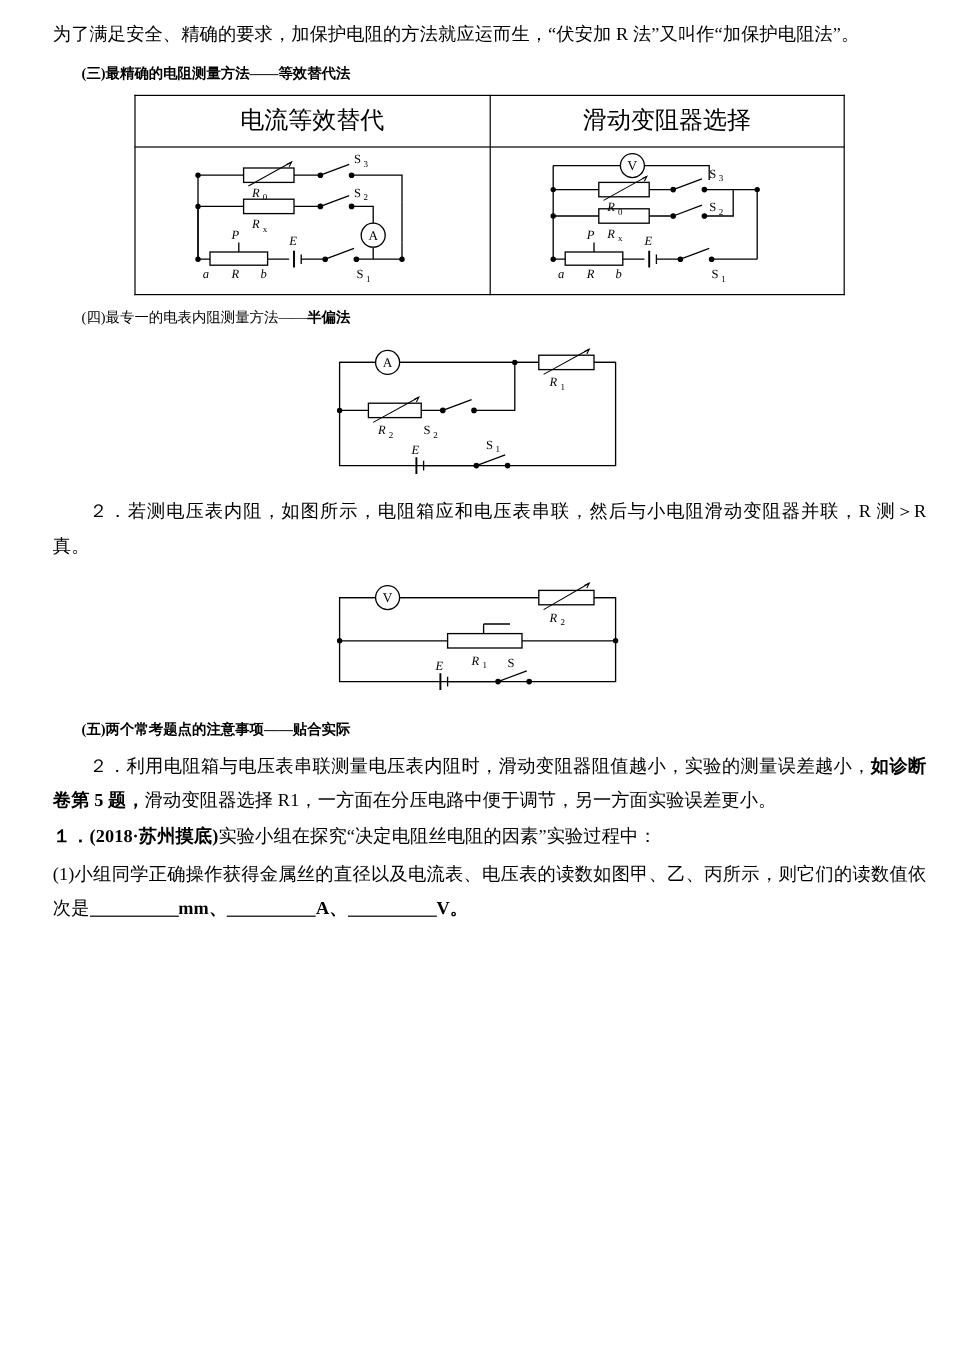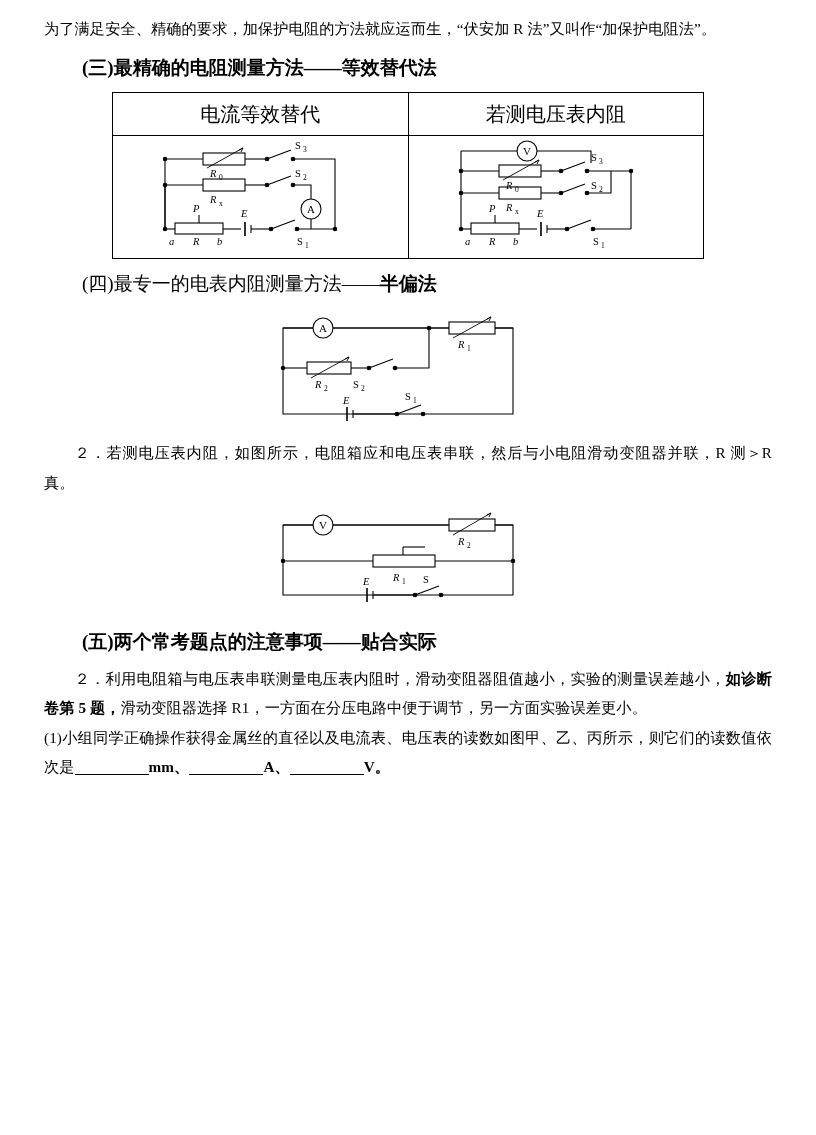--- a/index.html
+++ b/index.html
@@ -25,21 +25,21 @@
   .para {
     font-size: 15.2px;
     line-height: 1.92;
     text-align: justify;
     margin: 0 0 1px 0;
     letter-spacing: 0.1px;
   }
   .indent { text-indent: 2em; }
   .b { font-weight: bold; }
   .heading {
-    font-size: 19px;
+    font-size: 12px;
     line-height: 1.9;
     font-weight: bold;
     margin: 7px 0 4px 0;
     text-indent: 2em;
   }
 
   
   .tbl-wrap {
     margin: 6px 0 0 0;
     display: flex;
@@ -95,21 +95,21 @@
 
   <div class="heading">
     <span>(三)</span><span>最精确的电阻测量方法——等效替代法</span>
   </div>
 
   <div class="tbl-wrap">
     <table class="eqtable">
       <tbody>
           <tr>
         <td class="hd">电流等效替代</td>
-        <td class="hd">若测电压表内阻</td>
+        <td class="hd">滑动变阻器选择</td>
       </tr>
       <tr>
         <td class="cell">
           <div style="display:flex;justify-content:center;">
           <svg width="230" height="120" viewBox="0 0 230 120">
             <g stroke="#000" fill="none" stroke-width="1.1">
 
               <path d="M20 22 L20 92"></path>
 
               <path d="M20 22 L58 22"></path>
@@ -355,18 +355,21 @@
   <div class="heading">
     <span>(五)</span><span>两个常考题点的注意事项——贴合实际</span>
   </div>
 
 
   <p class="para indent">
     <span>２．利用电阻箱与电压表串联测量电压表内阻时，滑动变阻器阻值越小，实验的测量误差越小，</span><span class="b">如诊断卷第 5 题，</span><span>滑动变阻器选择 R1，一方面在分压电路中便于调节，另一方面实验误差更小。</span>
   </p>
 
 
+  <p class="para">
+    <span class="b">１．</span><span class="b">(2018·苏州摸底)</span><span>实验小组在探究“决定电阻丝电阻的因素”实验过程中：</span>
+  </p>
 
   <p class="para">
     <span>(1)小组同学正确操作获得金属丝的直径以及电流表、电压表的读数如图甲、乙、丙所示，则它们的读数值依次是</span><span class="blank"></span><span class="b">mm、</span><span class="blank"></span><span class="b">A、</span><span class="blank"></span><span class="b">V。</span>
   </p>
 
 </div>
 
 </body></html>

